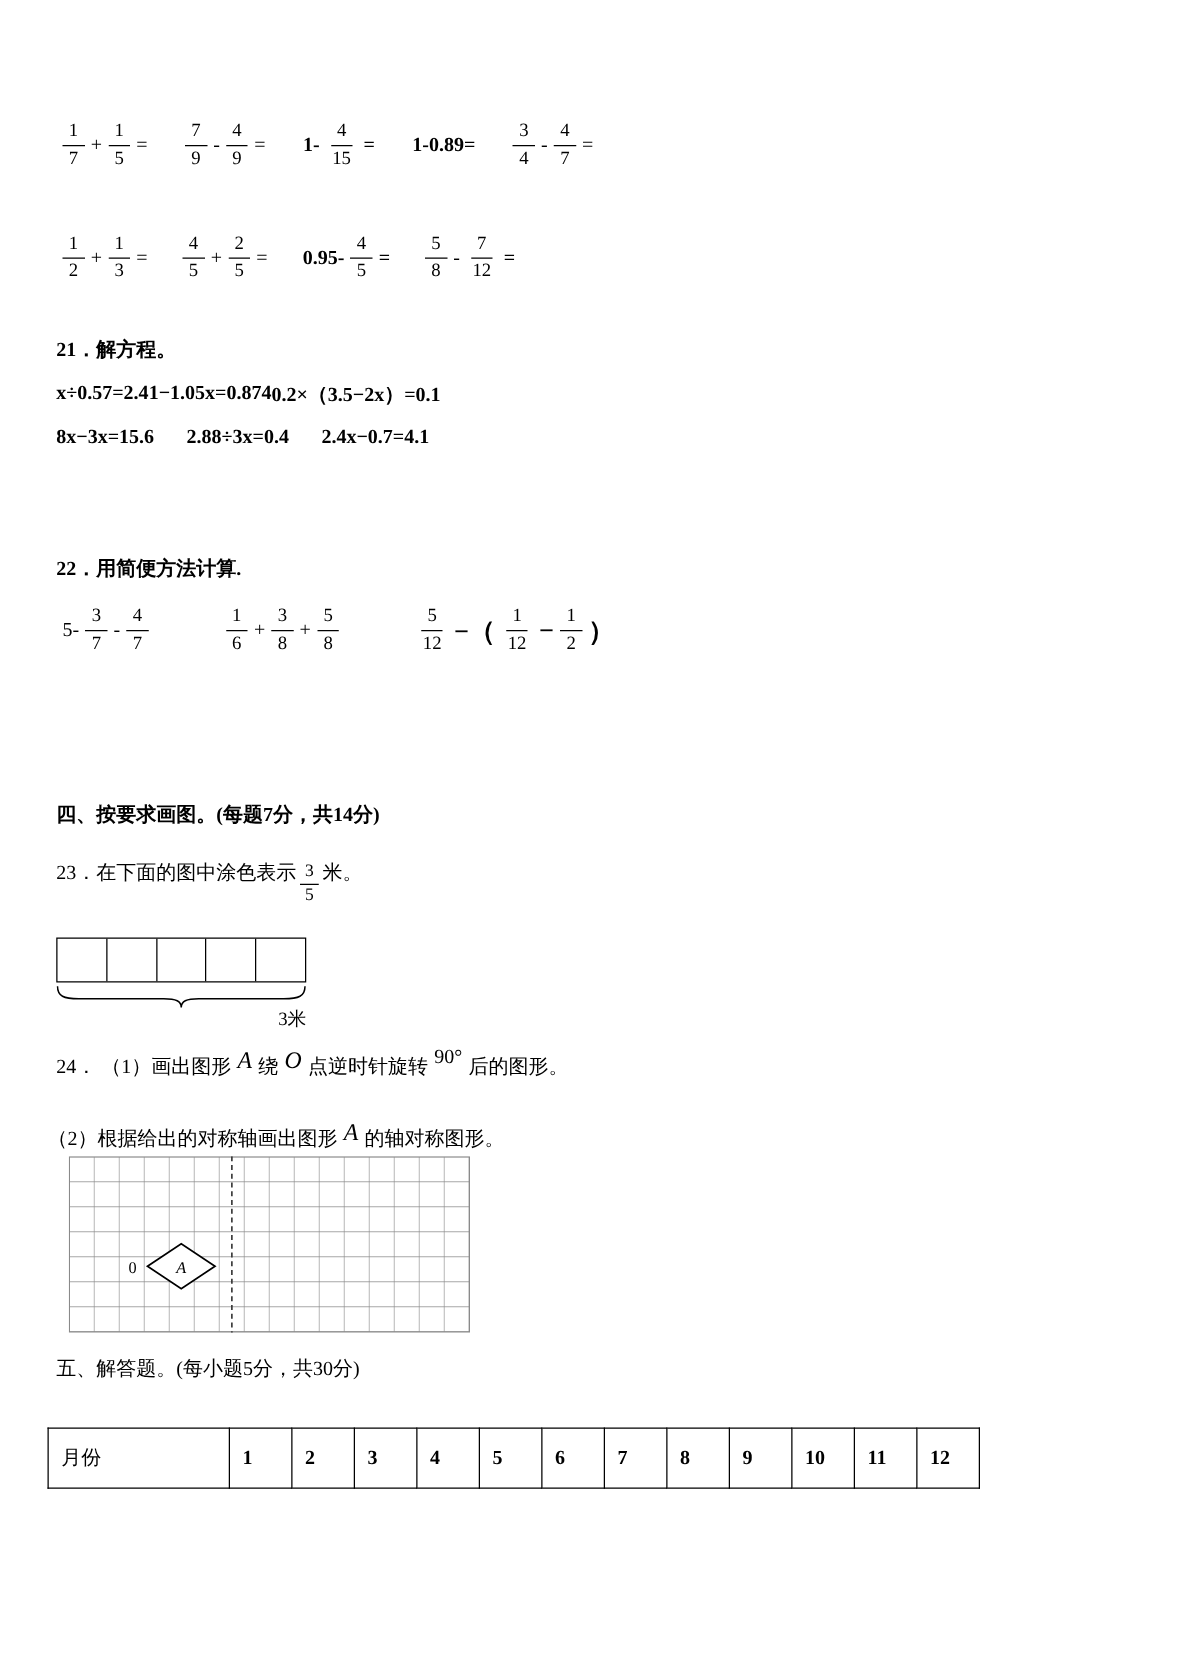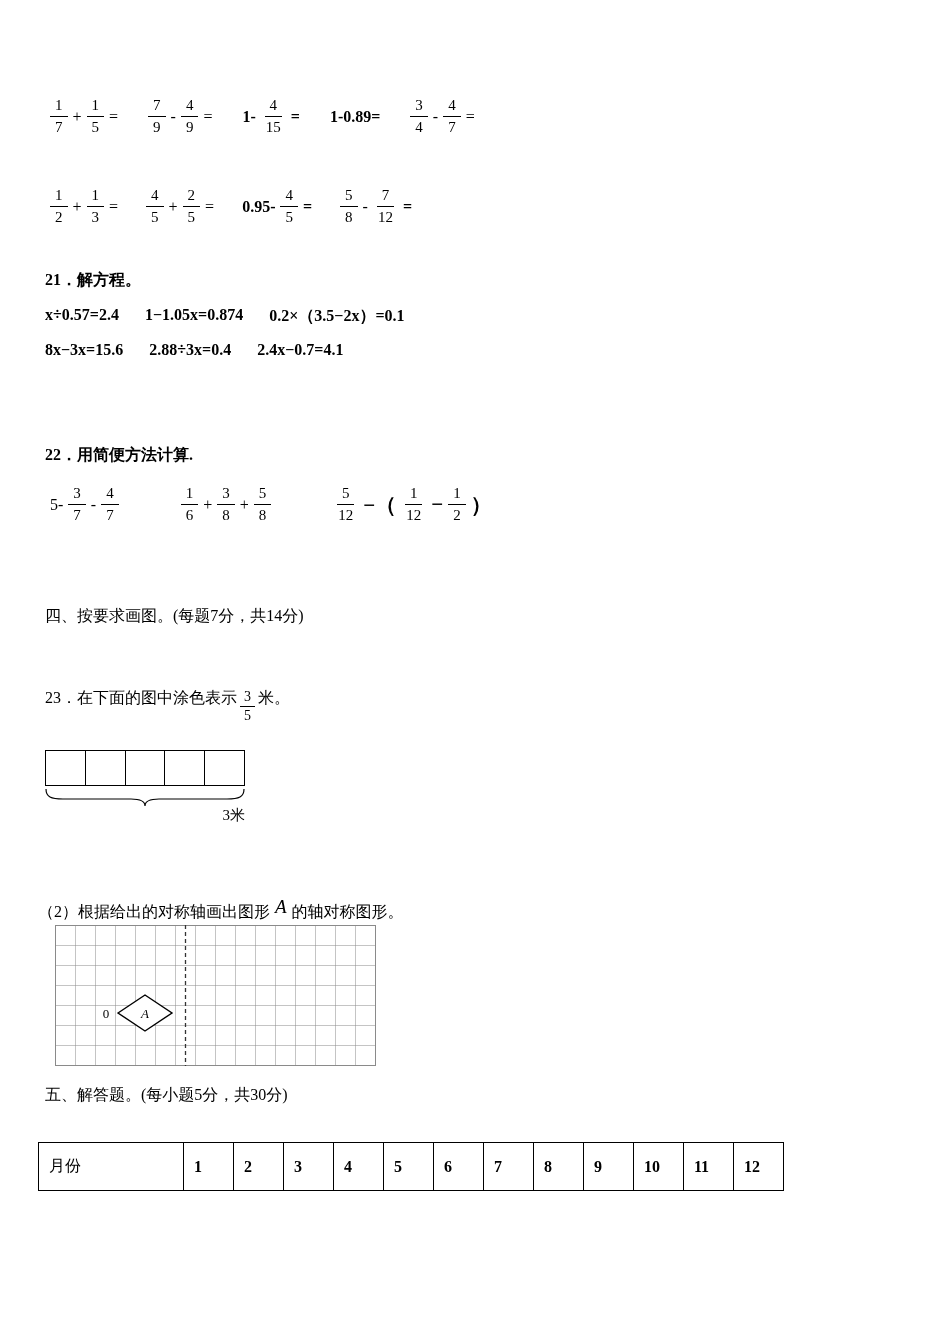--- a/index.html
+++ b/index.html
@@ -10,21 +10,21 @@
   .expr-row{display:flex;align-items:center;}
   .expr{display:inline-flex;align-items:center;gap:5px;}
   .tok{font-size:16px;}
   .tok.bold{font-weight:bold;}
   .tok.big{font-size:21px;font-weight:bold;}
   .frac{display:inline-flex;flex-direction:column;align-items:center;line-height:1;font-size:15px;vertical-align:middle;}
   .frac .num{padding:0 5px 3px;border-bottom:1px solid #000;}
   .frac .den{padding:3px 5px 0;}
   
   .qtitle{font-weight:bold;font-size:16px;}
-  .eqline{display:flex;gap:26px;font-weight:bold;font-size:16px;}
+  .eqline{display:flex;font-weight:bold;font-size:16px;}
   .plain{font-size:16px;}
   .mvar{font-style:italic;font-size:19px;position:relative;top:-4px;margin:0 5px;}
   .deg{font-size:16px;position:relative;top:-8px;margin:0 5px;}
   .inline-frac{display:inline-flex;flex-direction:column;align-items:center;line-height:1;
                font-size:14px;vertical-align:-4px;margin:0 3px;position:relative;top:-6px;}
   .inline-frac .num{padding:0 4px 2px;border-bottom:1px solid #000;}
   .inline-frac .den{padding:2px 4px 0;}
   
   .bar{display:flex;width:200px;height:36px;border:1.5px solid #000;box-sizing:border-box;background:#fff;}
   .bar .cell{flex:1;border-right:1px solid #000;}
@@ -194,40 +194,43 @@
         </span>
         <span class="tok big">−</span>
         <span class="frac">
           <span class="num">1</span>
           <span class="den">2</span>
         </span>
         <span class="tok big">）</span>
       </span>
   </div>
 
-  <div class="abs plain" style="left:45px;top:606px;">四、按要求画图。(每题7分，共14分)</div>
+  <div class="abs plain" style="left:45px;top:642px;font-weight:bold;">四、按要求画图。(每题7分，共14分)</div>
 
   <div class="abs plain" style="left:45px;top:688px;">
     <span>23．在下面的图中涂色表示</span><span class="inline-frac">
         <span class="num">3</span>
         <span class="den">5</span>
       </span><span>米。</span>
   </div>
   <div class="abs bar" style="left:45px;top:750px;">
     <div class="cell"></div>
     <div class="cell"></div>
     <div class="cell"></div>
     <div class="cell"></div>
     <div class="cell"></div>
   </div>
   <svg class="abs" style="left:45px;top:788px;" width="200" height="20">
     <path d="M1,1 C1,9 6,11 18,11 L86,11 C96,11 100,13 100,18 C100,13 104,11 114,11 L182,11 C194,11 199,9 199,1" fill="none" stroke="#000" stroke-width="1.2"></path>
   </svg>
   <div class="abs bar-label" style="left:45px;top:806px;text-align:right;">3米</div>
 
+  <div class="abs plain" style="left:45px;top:842px;">
+    <span>24． （1）画出图形</span><span class="mvar">A</span><span>绕</span><span class="mvar">O</span><span>点逆时针旋转</span><span class="deg">90°</span><span>后的图形。</span>
+  </div>
   <div class="abs plain" style="left:38px;top:900px;">
     <span>（2）根据给出的对称轴画出图形</span><span class="mvar">A</span><span>的轴对称图形。</span>
   </div>
 
   <svg class="abs" style="left:55px;top:925px;" width="322" height="142">
     <defs>
       <pattern id="gridp" width="20" height="20" patternUnits="userSpaceOnUse">
         <path d="M20 0 H0 V20" fill="none" stroke="#8a8a8a" stroke-width="1"></path>
       </pattern>
     </defs>

